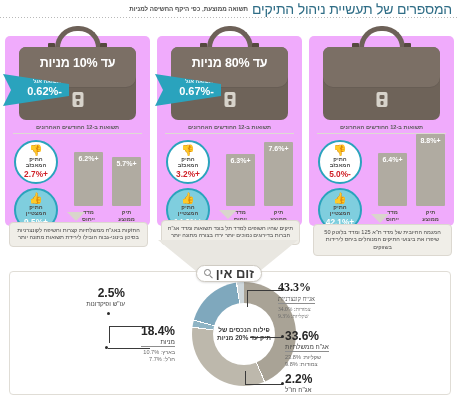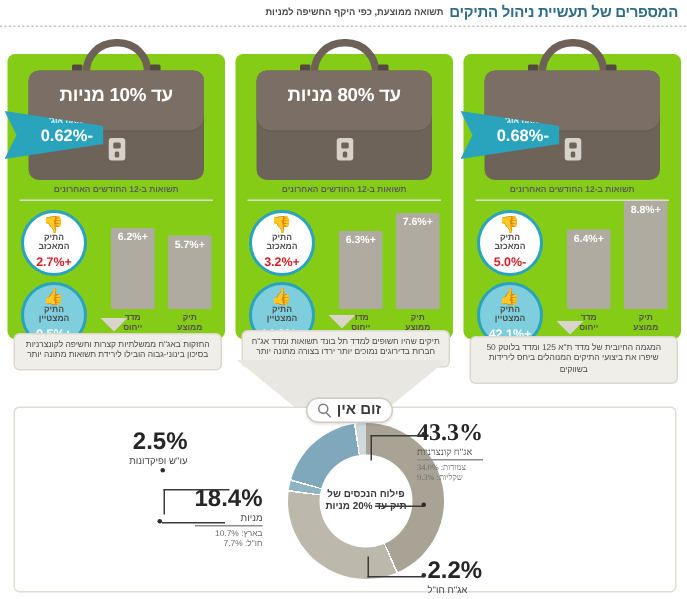--- a/index.html
+++ b/index.html
@@ -12,38 +12,38 @@
   }
   .root{position:absolute;inset:0;background:#ffffff;}
 
   
   .header{
     position:absolute;top:0;left:0;width:458px;height:17px;
     display:flex;align-items:center;justify-content:flex-start;
     padding-right:6px;box-sizing:border-box;
   }
   .hdr-title{
-    font-size:10px;font-weight:bold;color:#2f6d86;letter-spacing:-0.2px;
+    font-size:14px;font-weight:normal;color:#2f6d86;letter-spacing:-0.2px;
     white-space:nowrap;
   }
   .hdr-sub{
     font-size:6.2px;font-weight:bold;color:#4b4b4b;margin-right:4px;
     white-space:nowrap;
   }
   .hdr-rule{
     position:absolute;top:17px;left:0;width:458px;height:1px;
     background-image:linear-gradient(to right,#b9b9b9 50%,transparent 50%);
     background-size:3px 1px;background-repeat:repeat-x;
   }
 
   
   .panels{position:absolute;top:22px;left:0;width:458px;height:246px;}
   .panel{
     position:absolute;top:14px;width:145px;height:190px;
-    background:#84cc16;border-radius:5px;
+    background:#f0abfc;border-radius:5px;
   }
   .panel.p0{right:4px;}
   .panel.p1{right:156px;}
   .panel.p2{right:308px;}
 
   
   .case-wrap{position:absolute;top:-10px;left:0;width:145px;height:96px;}
   .handle{
     position:absolute;top:0;left:50%;transform:translateX(-50%);
     width:46px;height:22px;border:5px solid #6d6158;
@@ -155,21 +155,21 @@
     position:absolute;top:240px;right:160px;width:140px;height:32px;
     background:#e9e7e1;
     clip-path:polygon(0 0,100% 0,72% 100%,28% 100%);
   }
   .zoom-badge{
     position:absolute;top:265px;right:196px;
     background:#ffffff;border:1px solid #cfcbc3;border-radius:9px;
     height:15px;padding:0 7px;display:flex;align-items:center;gap:3px;
     box-shadow:0 1px 2px rgba(0,0,0,.12);z-index:6;
   }
-  .zoom-badge .zt{font-size:10px;font-weight:bold;color:#3b3b3b;}
+  .zoom-badge .zt{font-size:13px;font-weight:bold;color:#3b3b3b;}
   .magnifier{position:relative;width:9px;height:9px;}
   .magnifier .g{
     position:absolute;top:0;left:0;width:7px;height:7px;border-radius:50%;
     border:1.4px solid #7c7c7c;box-sizing:border-box;
   }
   .magnifier .h{
     position:absolute;top:6px;left:6px;width:4px;height:1.4px;background:#7c7c7c;
     transform:rotate(45deg);transform-origin:0 0;
   }
 
@@ -182,21 +182,21 @@
     position:absolute;top:10px;left:182px;width:104px;height:104px;border-radius:50%;
   }
   .donut-hole{
     position:absolute;top:50%;left:50%;transform:translate(-50%,-50%);
     width:62px;height:62px;border-radius:50%;background:#ffffff;
     display:flex;align-items:center;justify-content:center;text-align:center;
   }
   .donut-center{font-size:6.6px;font-weight:bold;line-height:8.2px;color:#3a3a3a;}
 
   .lg{position:absolute;white-space:nowrap;}
-  .lg .pct{font-size:16px;font-weight:bold;color:#262626;display:block;}
+  .lg .pct{font-size:12px;font-weight:bold;color:#262626;display:block;}
   .lg .nm{font-size:6.4px;color:#444;display:block;border-bottom:1px solid #8d8d8d;
           padding-bottom:1px;margin-bottom:2px;}
   .lg .sub{font-size:5.6px;color:#6a6a6a;line-height:7px;display:block;}
   .lg.right{text-align:right;}
   .lg.left{text-align:left;}
 
   .lead{position:absolute;background:#3a3a3a;}
   .dot{position:absolute;width:3px;height:3px;border-radius:50%;background:#2b2b2b;}
 </style>
 </head>
@@ -213,24 +213,20 @@
   <div class="panels">
 
     <div class="panel p0">
       <div class="case-wrap">
         <div class="handle"></div>
         <div class="stud l"></div>
         <div class="stud r"></div>
         <div class="case">
           <div class="case-flap"></div>
           <div class="lock"></div>
-        </div>
-        <div class="ribbon">
-          <span class="ribbon-lbl">תשואה אוג'</span>
-          <span class="ribbon-val">-0.68%</span>
         </div>
       </div>
       <div class="panel-sub">תשואות ב-12 החודשים האחרונים</div>
       <div class="panel-divider"></div>
       <div class="bars">
         <div class="bar-col b0">
           <div class="bar" style="height:72px">
             <span class="bar-val">+8.8%</span>
           </div>
         </div>
@@ -257,20 +253,24 @@
     <div class="panel p1">
       <div class="case-wrap">
         <div class="handle"></div>
         <div class="stud l"></div>
         <div class="stud r"></div>
         <div class="case">
           <div class="case-flap"></div>
           <div class="case-title">עד 80% מניות</div>
           <div class="lock"></div>
         </div>
+        <div class="ribbon">
+          <span class="ribbon-lbl">תשואה אוג'</span>
+          <span class="ribbon-val">-0.67%</span>
+        </div>
       </div>
       <div class="panel-sub">תשואות ב-12 החודשים האחרונים</div>
       <div class="panel-divider"></div>
       <div class="bars">
         <div class="bar-col b0">
           <div class="bar" style="height:64px">
             <span class="bar-val">+7.6%</span>
           </div>
         </div>
         <div class="bar-col b1">
@@ -364,20 +364,26 @@
     <div class="lg left" style="left:268px;top:8px;font-family:Liberation Serif, serif;">
       <span class="pct">43.3%</span>
       <span class="nm">אג"ח קונצרניות</span>
       <span class="sub">צמודות: 34.0%</span>
       <span class="sub">שקליות: 9.3%</span>
     </div>
     <div class="lead" style="left:237px;top:18px;width:36px;height:1px;"></div>
     <div class="lead" style="left:237px;top:18px;width:1px;height:17px;"></div>
     <div class="dot" style="left:271px;top:16px;"></div>
 
+    <div class="lg left" style="left:275px;top:57px;">
+      <span class="pct">33.6%</span>
+      <span class="nm">אג"ח ממשלתיות</span>
+      <span class="sub">שקליות: 23.8%</span>
+      <span class="sub">צמודות: 9.8%</span>
+    </div>
     <div class="lead" style="left:240px;top:65px;width:32px;height:1px;"></div>
     <div class="dot" style="left:271px;top:63px;"></div>
 
     <div class="lg left" style="left:275px;top:100px;">
       <span class="pct">2.2%</span>
       <span class="nm" style="border:none">אג"ח חו"ל</span>
     </div>
     <div class="lead" style="left:235px;top:112px;width:38px;height:1px;"></div>
     <div class="lead" style="left:235px;top:99px;width:1px;height:14px;"></div>
     <div class="dot" style="left:271px;top:110px;"></div>

